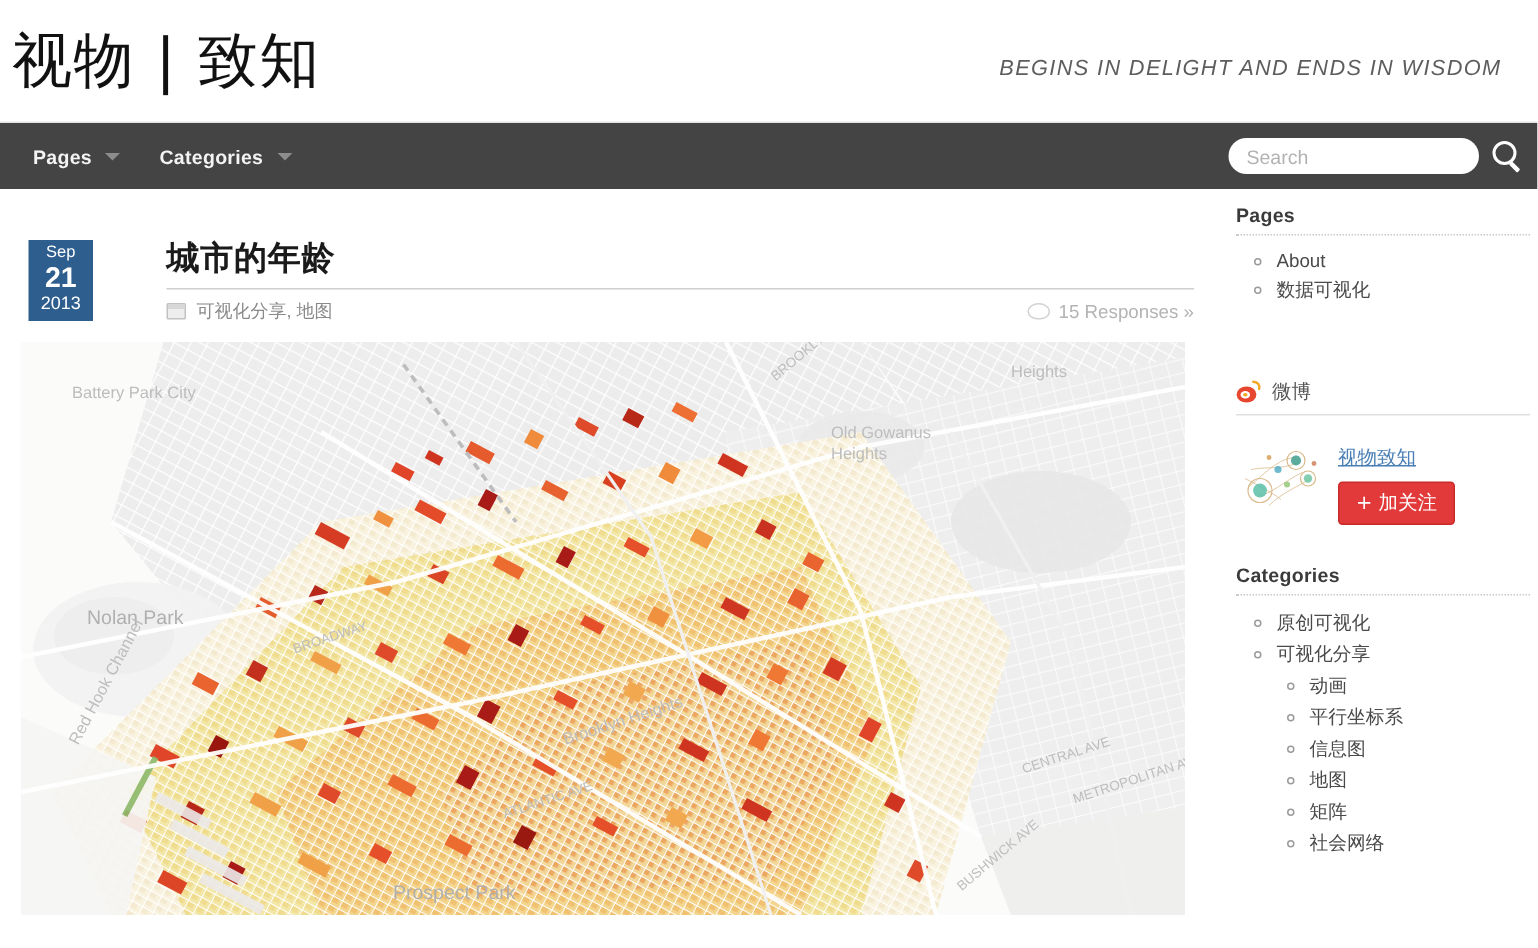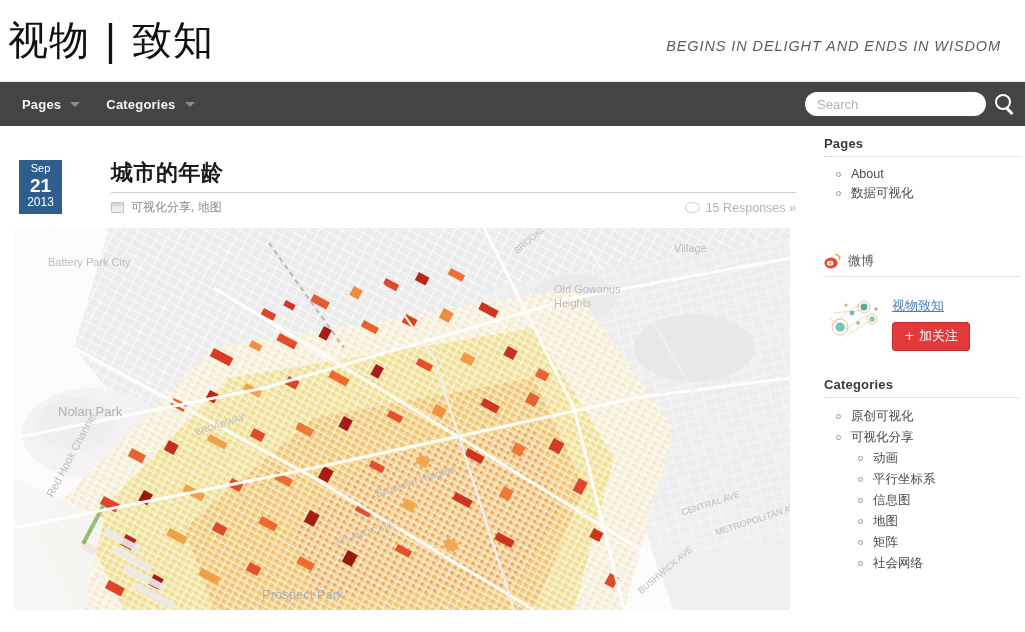--- a/index.html
+++ b/index.html
@@ -75,21 +75,21 @@
   }
 
   .search-wrap {
     position: absolute;
     right: 10px; top: 0;
     height: 44px;
     display: flex;
     align-items: center;
   }
   .search-input {
-    width: 181px;
+    width: 167px;
     height: 24px;
     border-radius: 12px;
     border: none;
     outline: none;
     background: #ffffff;
     padding: 0 12px;
     font-size: 13px;
     color: #555;
     font-family: "Liberation Sans", sans-serif;
   }
@@ -544,21 +544,21 @@
         </g>
 
         <path d="M255,15 L330,120" stroke="#bdbdbd" stroke-width="2.4" stroke-dasharray="5,4" fill="none"></path>
       </svg>
 
       <span class="map-label" style="left:34px; top:28px;">Battery Park City</span>
       <span class="map-label big" style="left:44px; top:176px;">Nolan Park</span>
       <span class="map-label rot" style="left:30px; top:265px;">Red Hook Channel</span>
       <span class="map-label big" style="left:248px; top:359px;">Prospect Park</span>
       <span class="map-label rot3" style="left:360px; top:260px;">Brooklyn Heights</span>
-      <span class="map-label" style="left:660px; top:14px;">Village</span>
+      <span class="map-label" style="left:660px; top:14px;">Heights</span>
       <span class="map-label" style="left:540px; top:55px; width:70px; white-space:normal; line-height:1.25;">Old Gowanus Heights</span>
       <span class="map-label rot2" style="left:498px; top:20px; font-size:9px;">BROOKLYN BATTERY TUNNEL</span>
       <span class="map-label rot3" style="left:666px; top:280px; font-size:9px;">CENTRAL AVE</span>
       <span class="map-label rot3" style="left:180px; top:200px; font-size:9px;">BROADWAY</span>
       <span class="map-label rot3" style="left:700px; top:300px; font-size:9px;">METROPOLITAN AVE</span>
       <span class="map-label rot2" style="left:622px; top:360px; font-size:9px;">BUSHWICK AVE</span>
       <span class="map-label rot3" style="left:320px; top:310px; font-size:9px;">ATLANTIC AVE</span>
 
     </div>
   </div>

